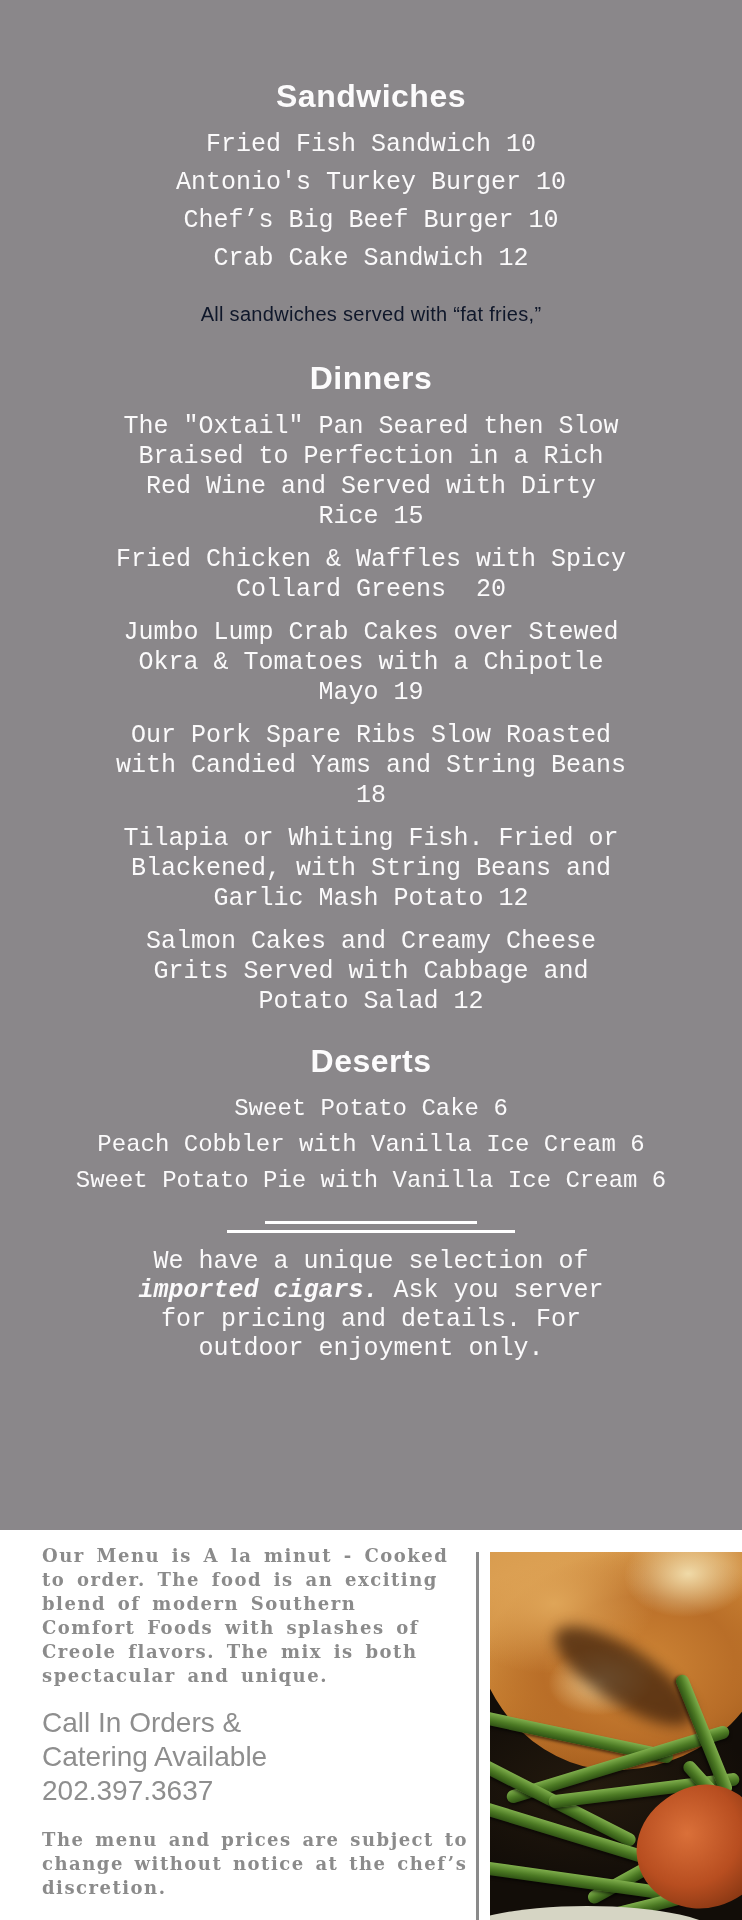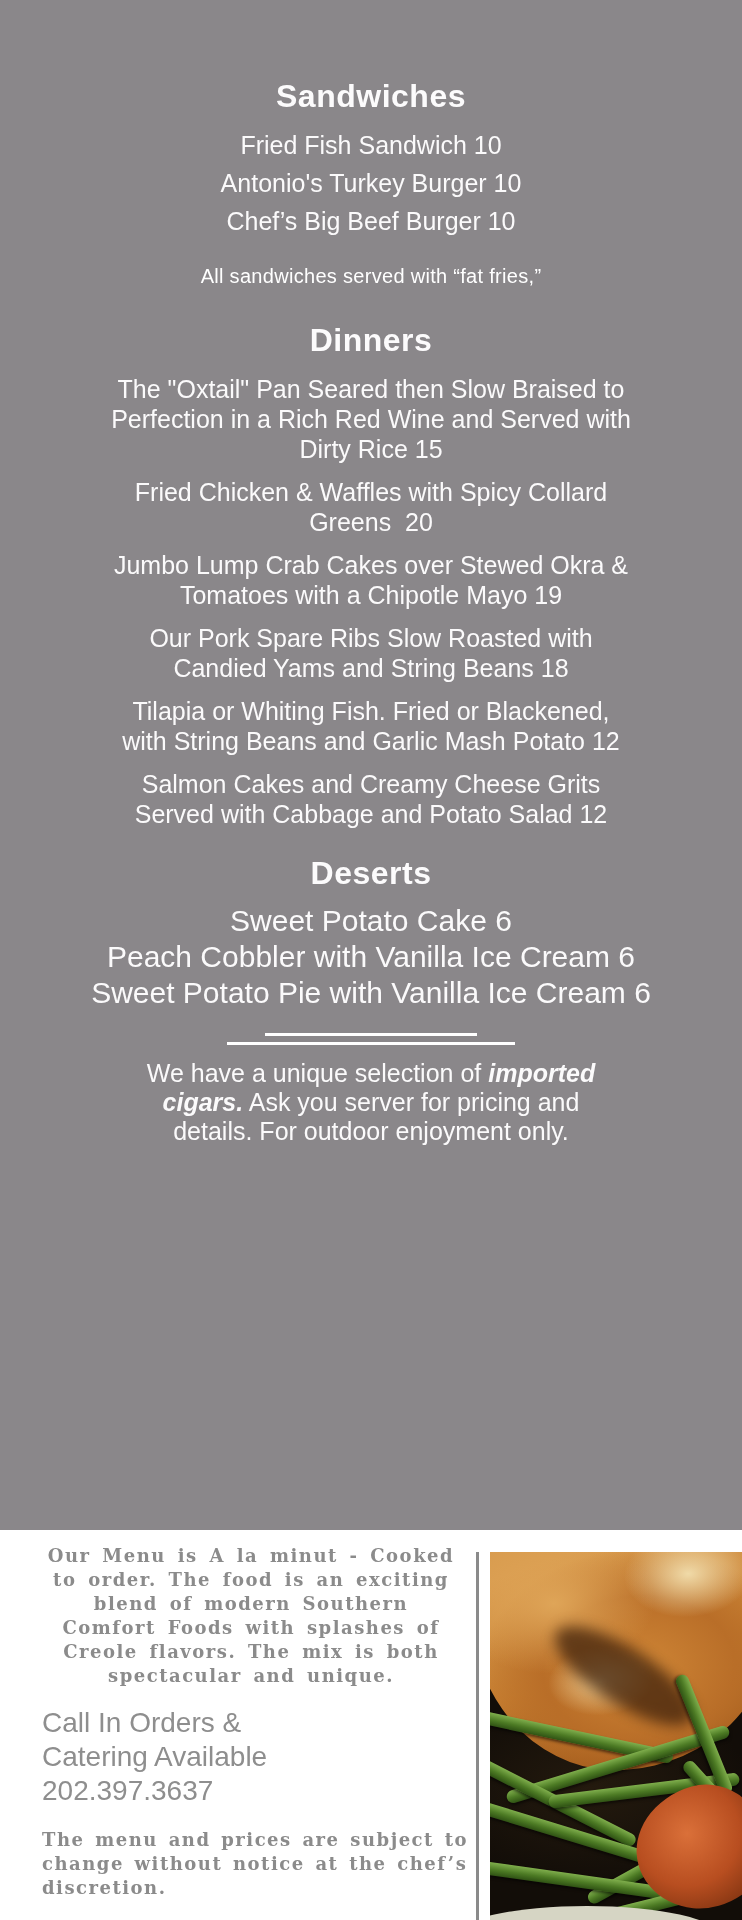--- a/index.html
+++ b/index.html
@@ -12,46 +12,46 @@
   .panel{
     width:742px;height:1530px;background:#8a878a;color:#fbfafb;
     text-align:center;box-sizing:border-box;padding-top:78px;
   }
   .sec-title{
     margin:0;font-family:"Liberation Sans",sans-serif;font-weight:bold;
     font-size:32px;line-height:36px;letter-spacing:.5px;color:#fcfbfc;
   }
   .title-dinners{margin-top:34px;}
   .title-deserts{margin-top:26px;}
-  .serif{font-family:Liberation Sans, sans-serif;}
+  .serif{font-family:Liberation Mono, monospace;}
   .sand-items{margin-top:12px;font-size:25px;}
   .sand-items p{margin:0;line-height:38px;white-space:pre-wrap;}
   .note{
     margin-top:24px;font-family:"Liberation Sans",sans-serif;
-    font-size:20px;line-height:24px;color:#ffffff;letter-spacing:.3px;
+    font-size:20px;line-height:24px;color:#0f172a;letter-spacing:.3px;
   }
   .dinners p{
     width:524px;margin:13px auto 0;font-size:25px;line-height:30px;
     white-space:pre-wrap;
   }
   .dinners p:first-of-type{margin-top:16px;}
-  .desert-items{margin-top:12px;font-size:30px;}
+  .desert-items{margin-top:12px;font-size:24px;}
   .desert-items p{margin:0;line-height:36px;white-space:pre-wrap;}
   .divider{margin-top:22px;}
   .divider-line{height:3px;background:#ffffff;margin:0 auto;}
   .divider-line.top{width:212px;}
   .divider-line.bottom{width:288px;margin-top:6px;}
   .cigars{
     width:500px;margin:14px auto 0;font-size:25px;line-height:29px;
   }
   .cigars .em{font-weight:bold;font-style:italic;}
   
   .footer{position:relative;width:742px;height:390px;background:#ffffff;}
   .about{
-    margin:14px 0 6px 42px;width:418px;text-align:center;
+    margin:14px 0 6px 42px;width:418px;text-align:left;
     font-family:"DejaVu Serif","Liberation Serif",serif;font-weight:bold;
     font-size:18px;line-height:24px;letter-spacing:1.5px;word-spacing:4px;
     color:#8b8b8b;
   }
   .call{
     margin:18px 0 0 42px;text-align:left;color:#8e8e8e;
     font-family:"Liberation Sans",sans-serif;font-size:28px;line-height:34px;
   }
   .call div{margin:0;}
   .disclaimer{
@@ -121,20 +121,21 @@
 <body>
 
 <div class="panel">
 
   <h2 class="sec-title">Sandwiches</h2>
 
   <div class="sand-items serif">
     <p>Fried Fish Sandwich 10</p>
     <p>Antonio's Turkey Burger 10</p>
     <p>Chef’s Big Beef Burger 10</p>
+    <p>Crab Cake Sandwich 12</p>
   </div>
 
   <div class="note">All sandwiches served with “fat fries,”</div>
 
   <h2 class="sec-title title-dinners">Dinners</h2>
 
   <div class="dinners serif">
     <p>The "Oxtail" Pan Seared then Slow Braised to Perfection in a Rich Red Wine and Served with Dirty Rice 15</p>
     <p>Fried Chicken &amp; Waffles with Spicy Collard Greens  20</p>
     <p>Jumbo Lump Crab Cakes over Stewed Okra &amp; Tomatoes with a Chipotle Mayo 19</p>

